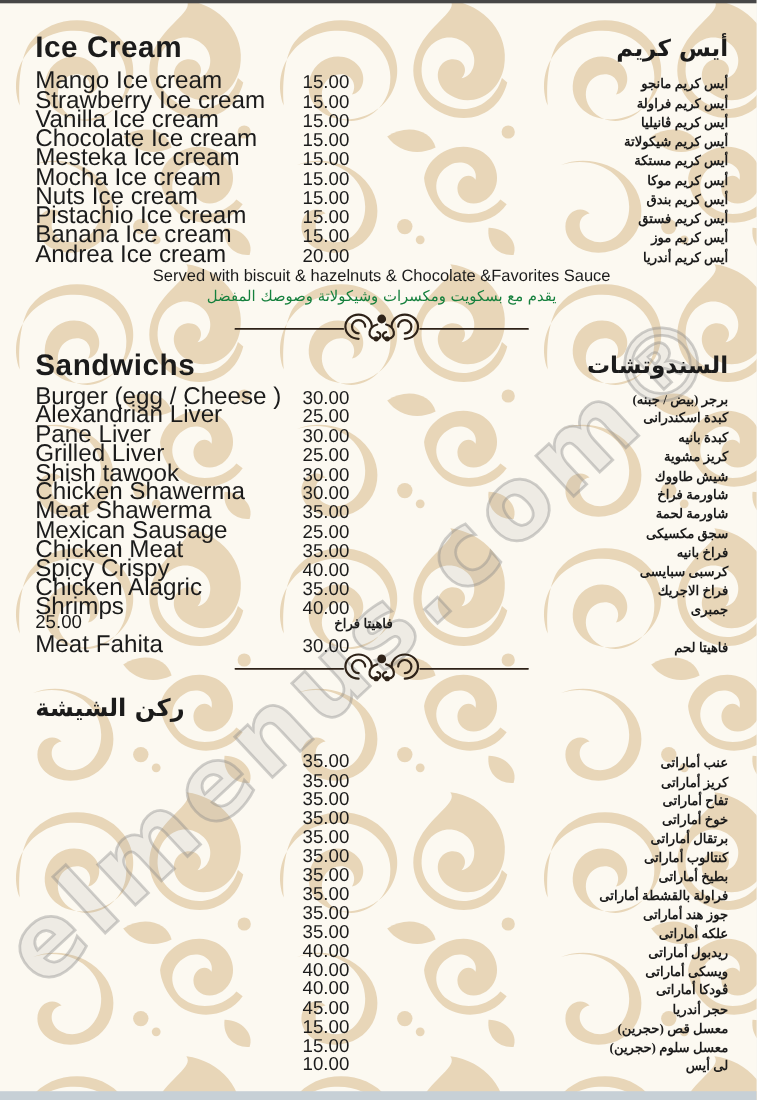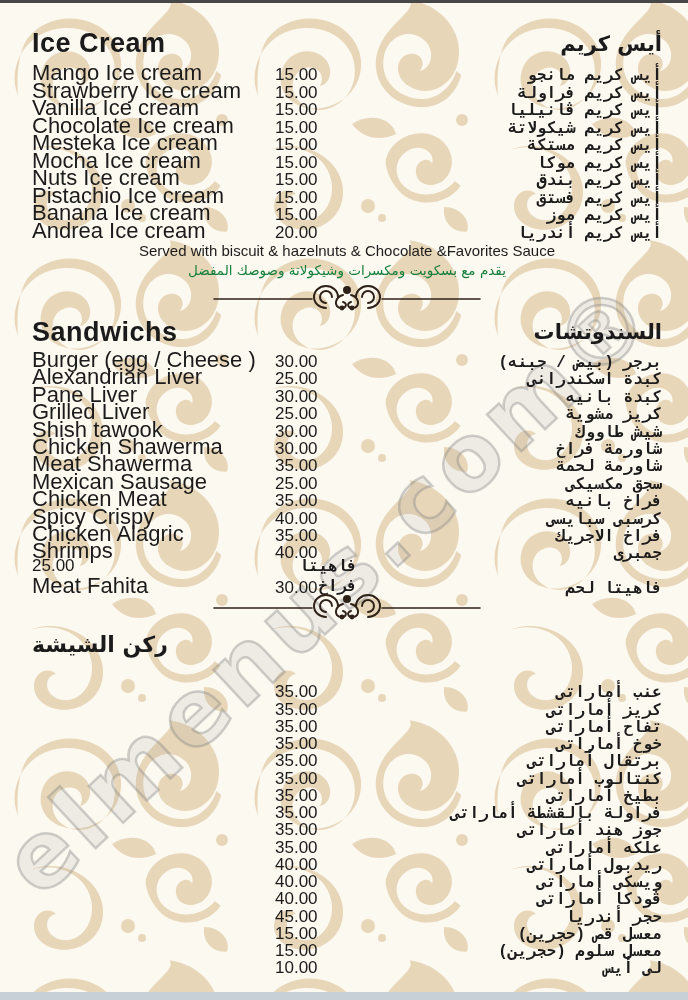--- a/index.html
+++ b/index.html
@@ -19,21 +19,21 @@
     color:rgba(150,150,150,0.13);
     -webkit-text-stroke:2.5px rgba(135,135,135,0.38);
   }
   .content{position:absolute;inset:0;z-index:2;padding:0 26px 0 32px;box-sizing:border-box;}
   .sec-head{display:flex;justify-content:space-between;align-items:center;}
   .h-en{font-size:27px;font-weight:bold;letter-spacing:0.5px;}
   .h-ar{font-size:21px;font-weight:bold;font-family:"DejaVu Sans",sans-serif;direction:rtl;}
   .row{display:grid;grid-template-columns:243px 82px 1fr;align-items:baseline;}
   .cell.en{font-size:22px;white-space:nowrap;}
   .cell.price{font-size:17px;text-align:left;}
-  .cell.ar{font-size:16px;font-weight:bold;text-align:right;font-family:Liberation Mono, monospace;}
+  .cell.ar{font-size:12px;font-weight:bold;text-align:right;font-family:Liberation Serif, serif;}
   #head-ice{margin-top:27px;height:33px;}
   #rows-ice .row{height:17.5px;}
   .note-en{text-align:center;font-size:15px;margin-top:7px;height:16px;}
   .note-ar{text-align:center;font-size:13.5px;margin-top:4px;height:18px;
            font-family:"DejaVu Sans",sans-serif;color:#15803d;direction:rtl;}
   .divider{display:flex;justify-content:center;margin-top:3px;height:30px;}
   #head-sand{margin-top:4px;height:30px;}
   #rows-sand .row{height:17.4px;}
   #div2{margin-top:2px;}
   .shisha-title{margin-top:10px;height:28px;text-align:left;font-size:22px;font-weight:bold;

